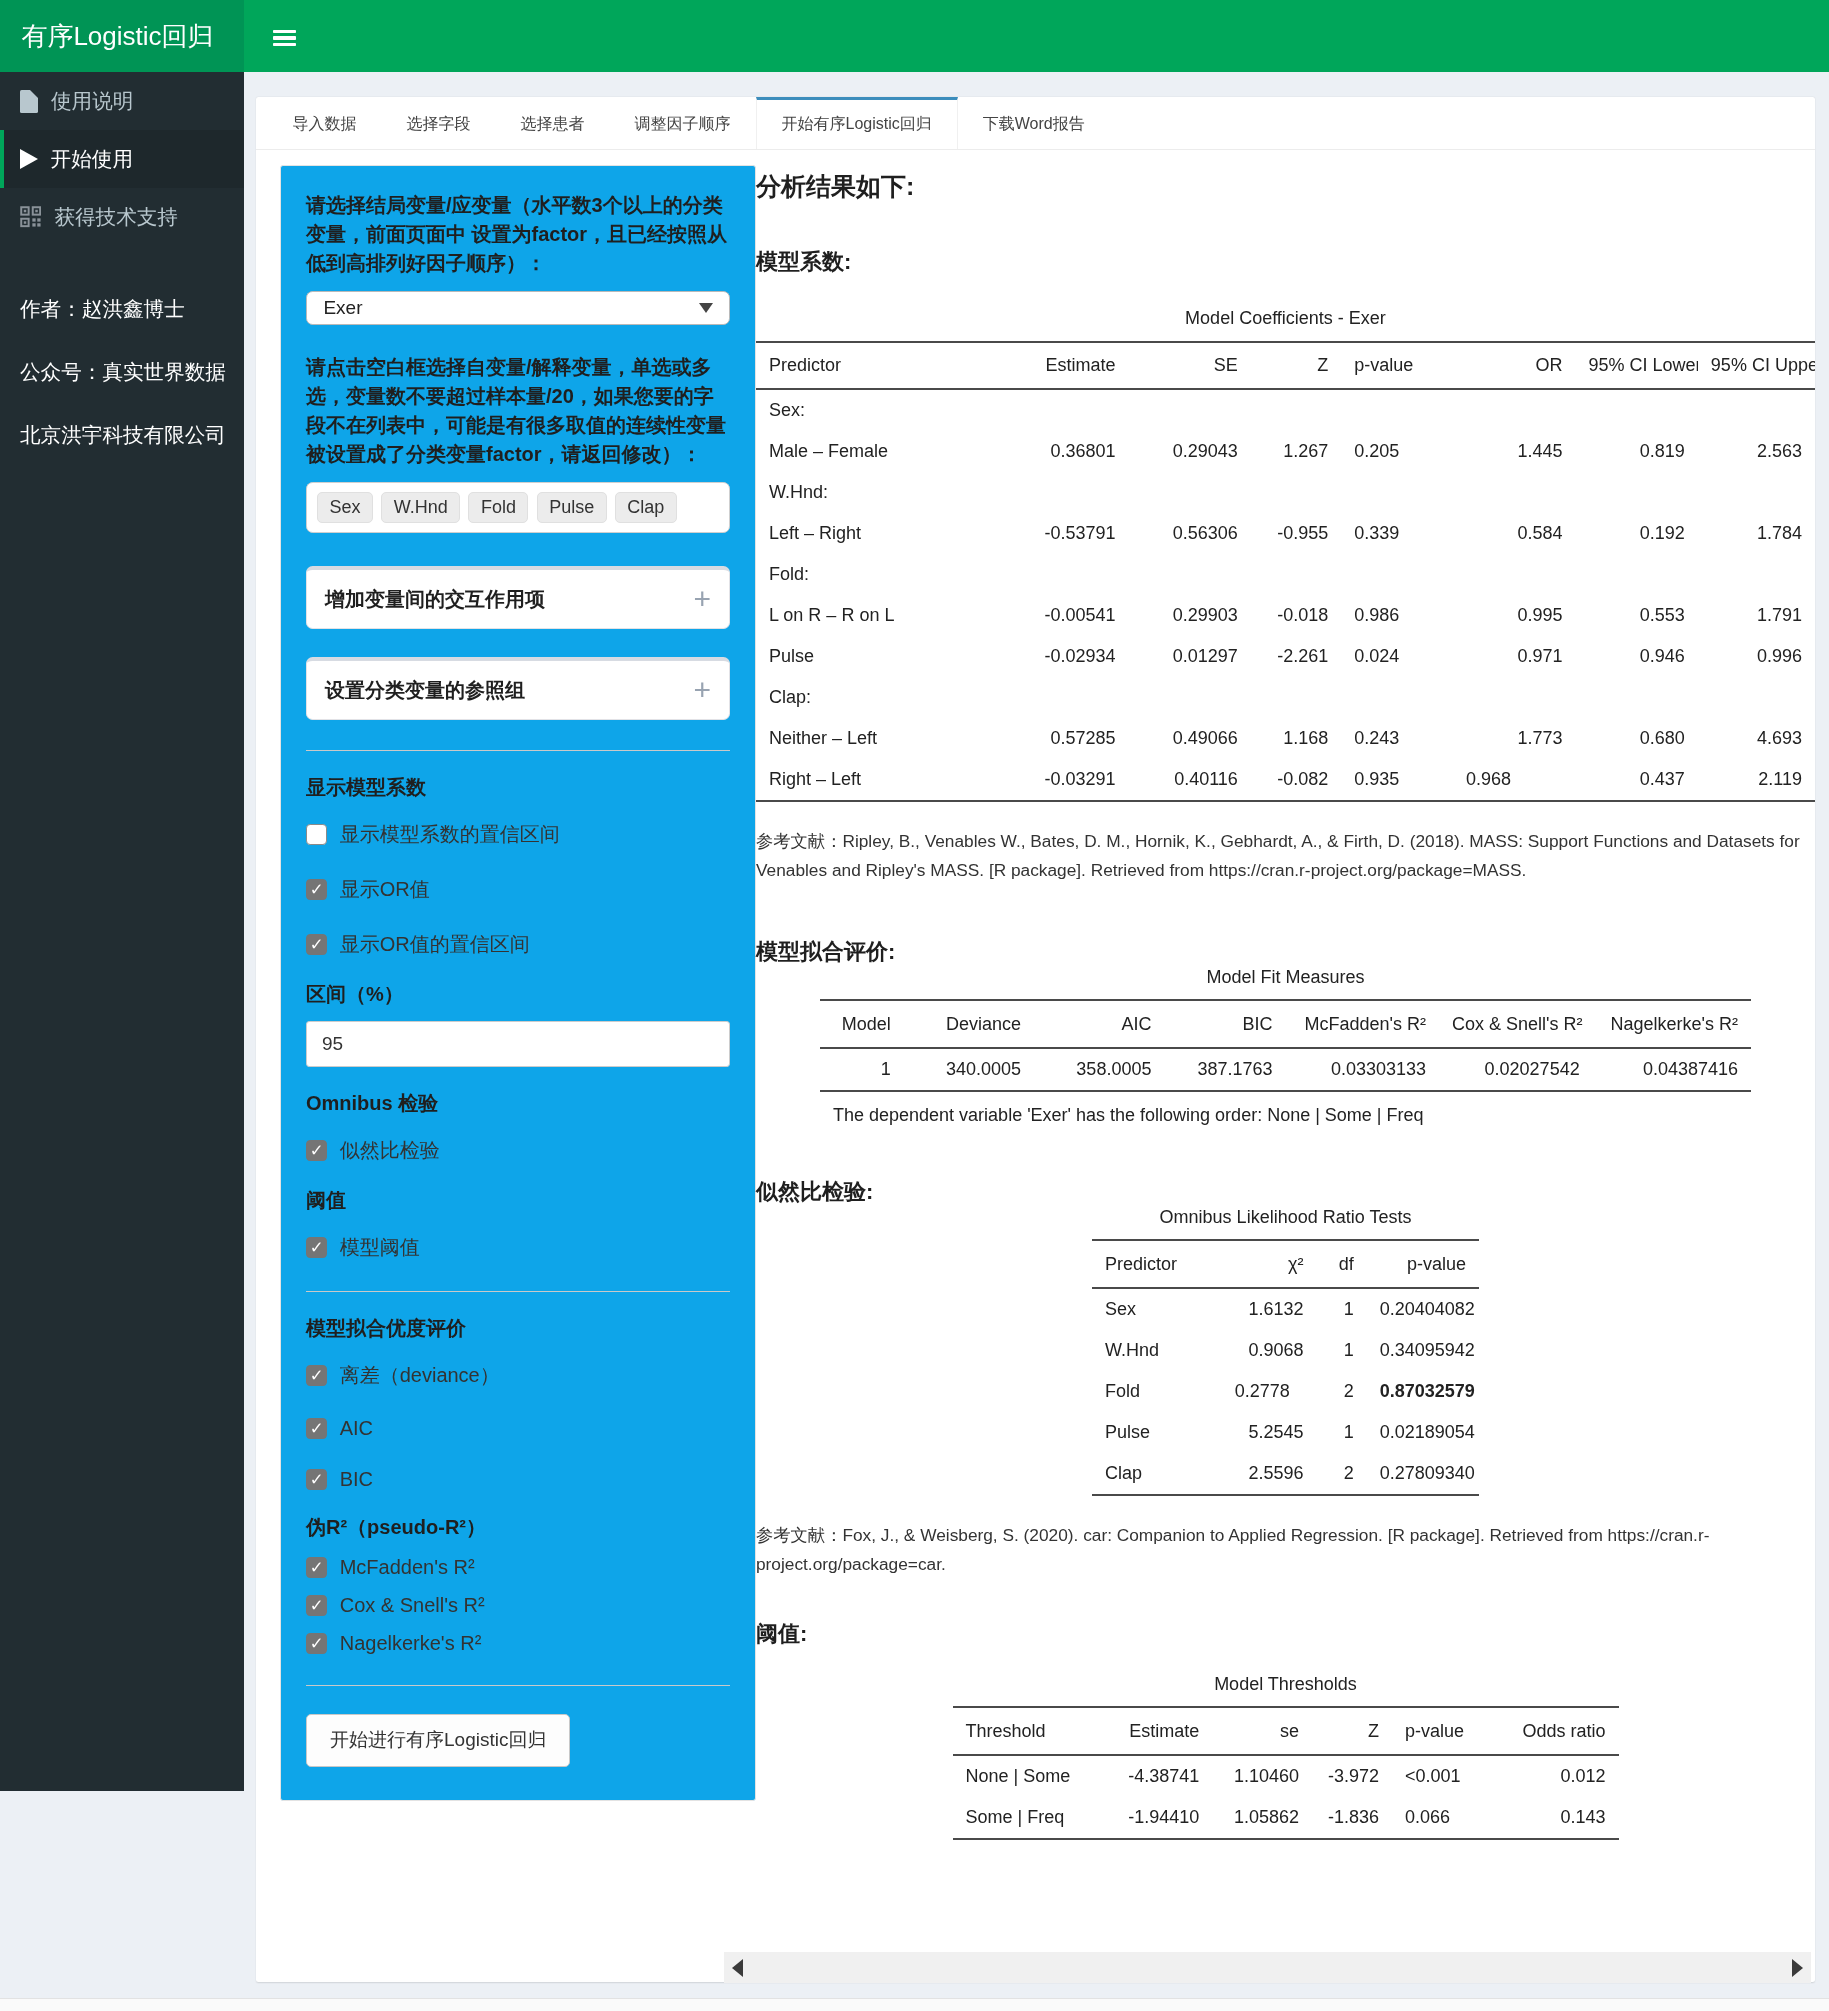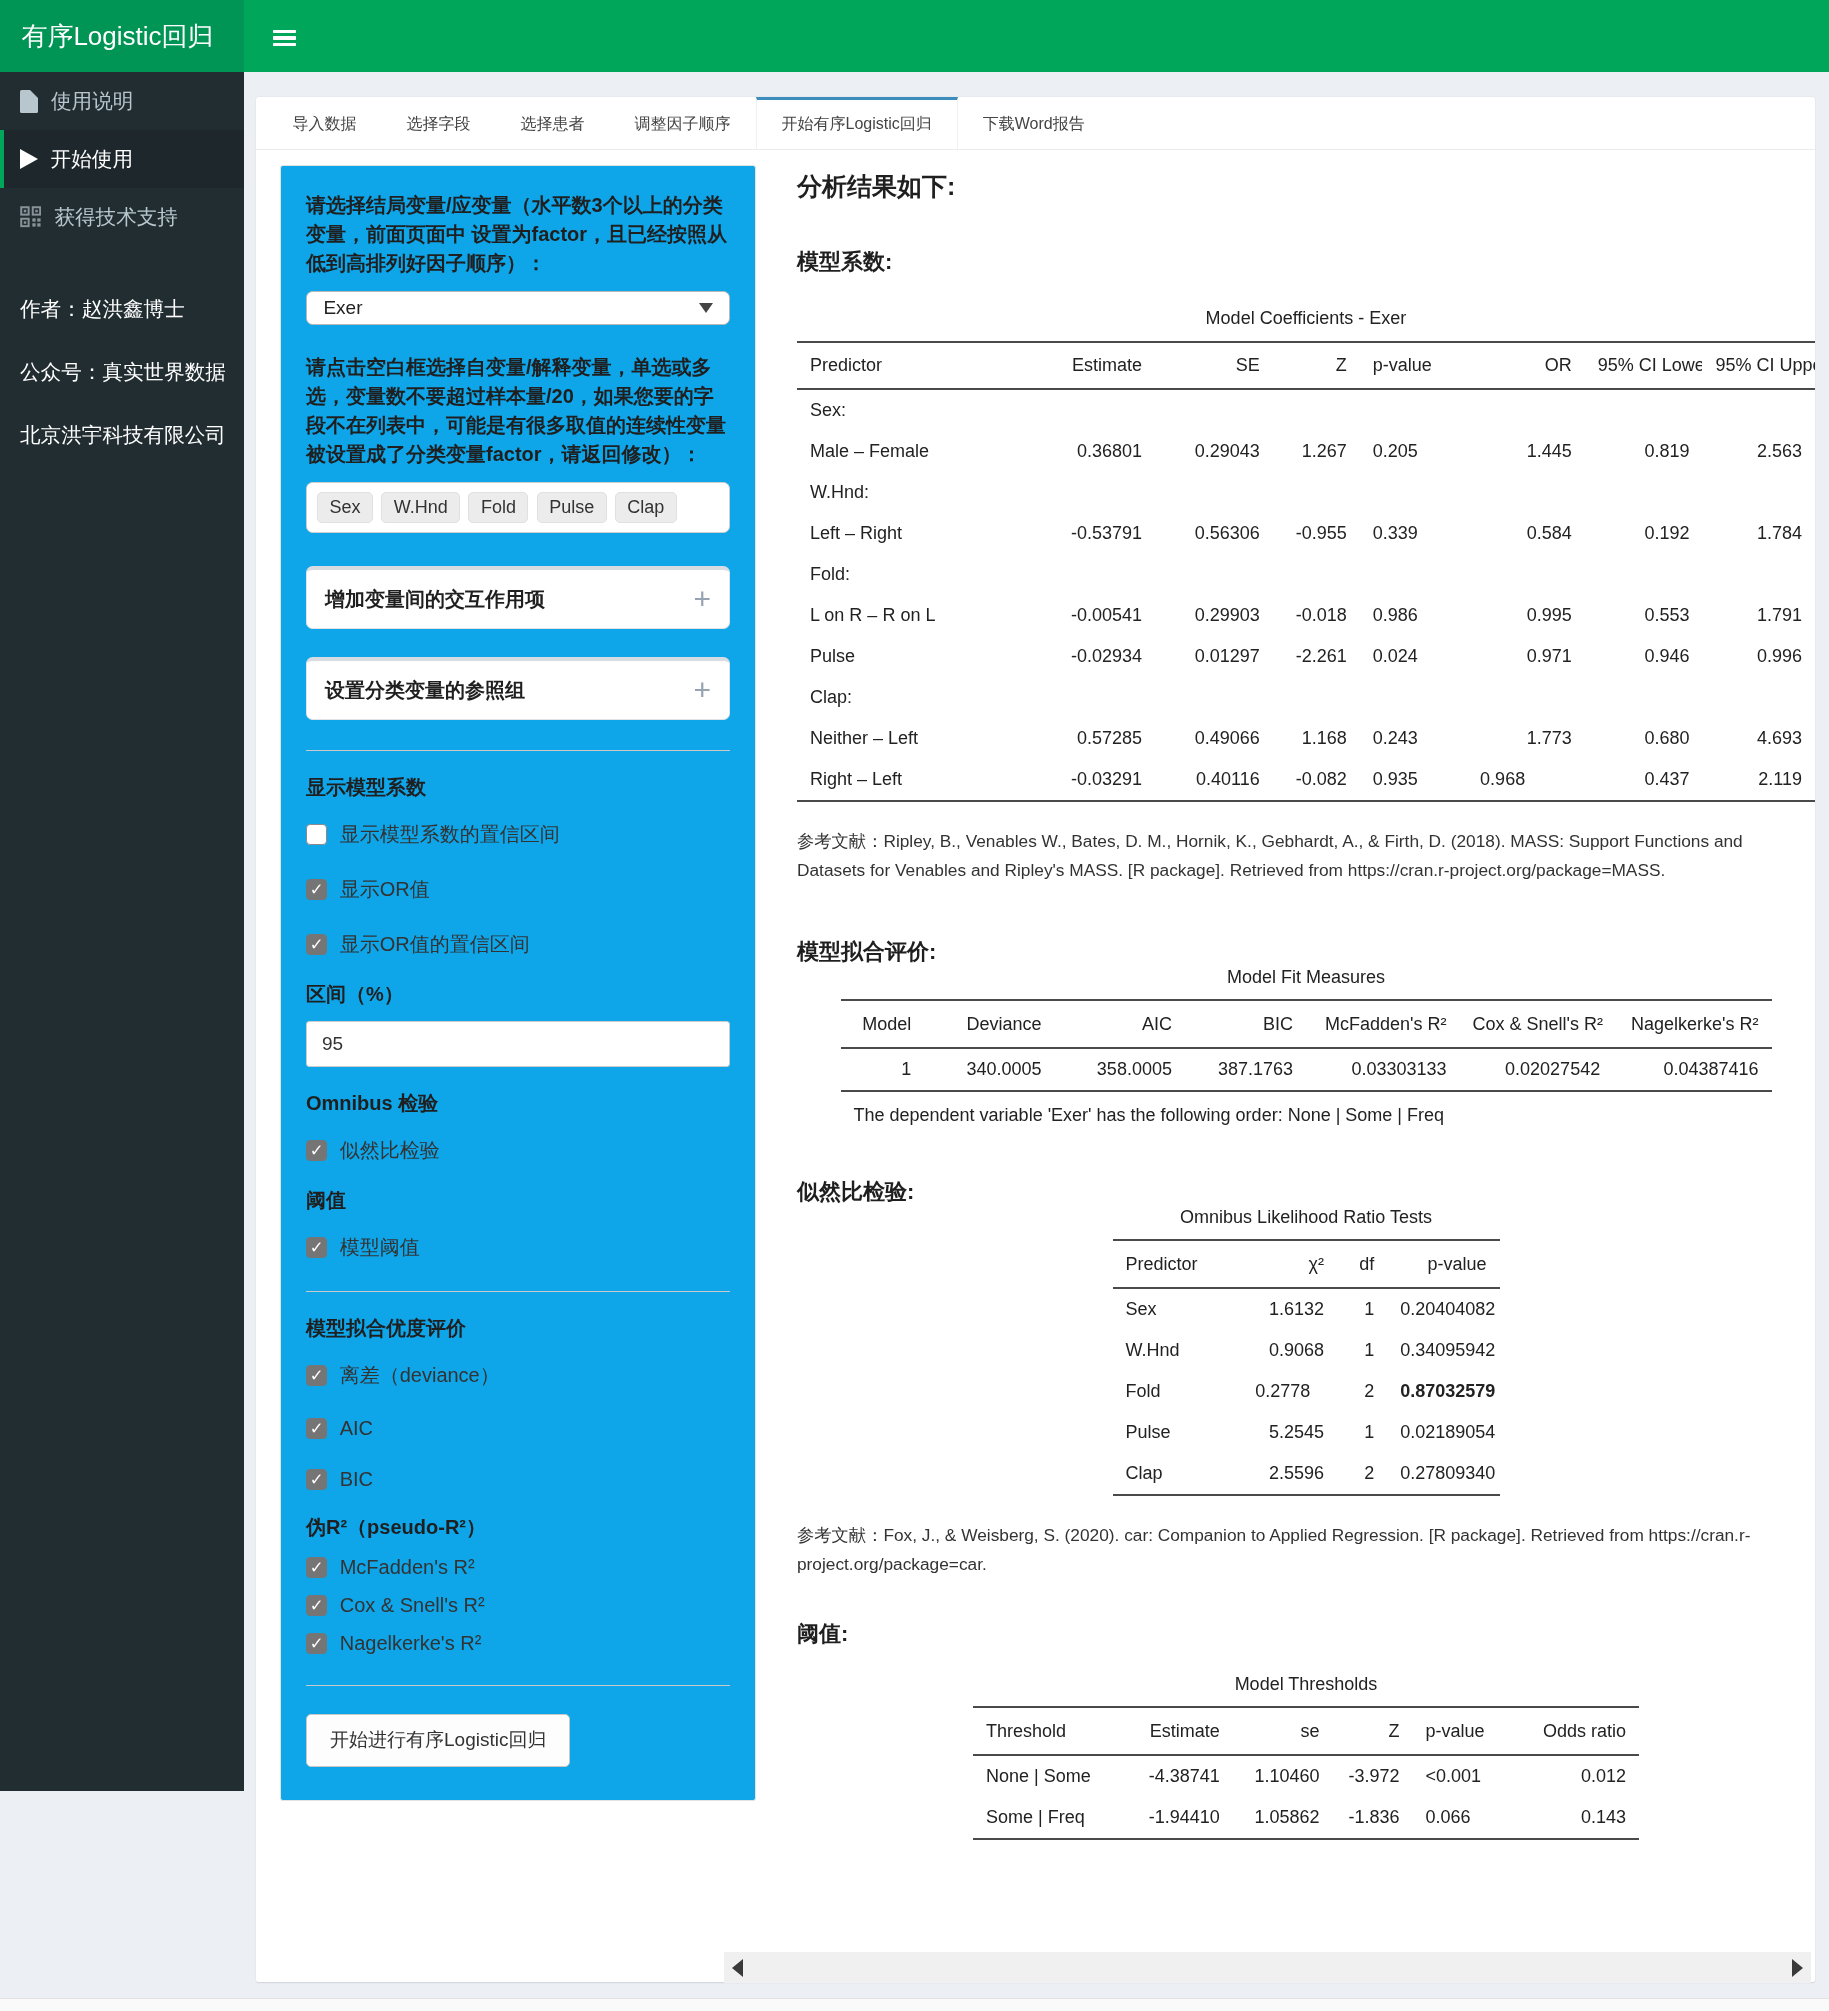--- a/index.html
+++ b/index.html
@@ -62,21 +62,21 @@
   .cb{width:21.4px;height:21.4px;border-radius:4.1px;background:#fff;border:1.6px solid #8a8a8a;flex:0 0 auto;
       display:flex;align-items:center;justify-content:center;}
   .cb.checked{background:#757575;border-color:#757575;color:#fff;font-size:16.4px;}
   .cb.checked::after{content:"\2713";}
   .textinput{margin-top:13px;width:100%;height:46px;background:#fff;border:0.8px solid #ccc;border-radius:3.3px;
              font-size:19px;color:#333;padding:0 15px;font-family:inherit;}
   .runbtn{margin-top:28px;background:#fdfdfd;border:0.8px solid #c8c8c8;border-radius:5px;
           padding:12.3px 23px;font-size:19px;color:#333;font-family:inherit;cursor:pointer;}
 
   
-  .results{flex:1;margin-left:41px;padding-right:0;min-width:0;}
+  .results{flex:1;padding-right:0;min-width:0;}
   .r-title{font-size:25px;font-weight:700;margin:5px 0 0;color:#1f1f1f;}
   .r-head{font-size:22px;font-weight:700;margin:51px 0 0;color:#1f1f1f;}
   .twrap{margin-top:31px;}
   .ttitle{text-align:center;font-size:18px;color:#222;margin-bottom:11.5px;}
   table.jt{border-collapse:collapse;table-layout:fixed;font-size:18px;color:#222;width:100%;}
   .jt th{font-weight:400;padding:12.3px 13px;border-top:2.5px solid #4a4a4a;border-bottom:2.5px solid #4a4a4a;
          overflow:hidden;white-space:nowrap;}
   .jt td{padding:10px 13px;white-space:nowrap;}
   .jt tbody tr:last-child td{border-bottom:2.5px solid #4a4a4a;}
   .w-fit{width:931px;margin:0 auto;}

